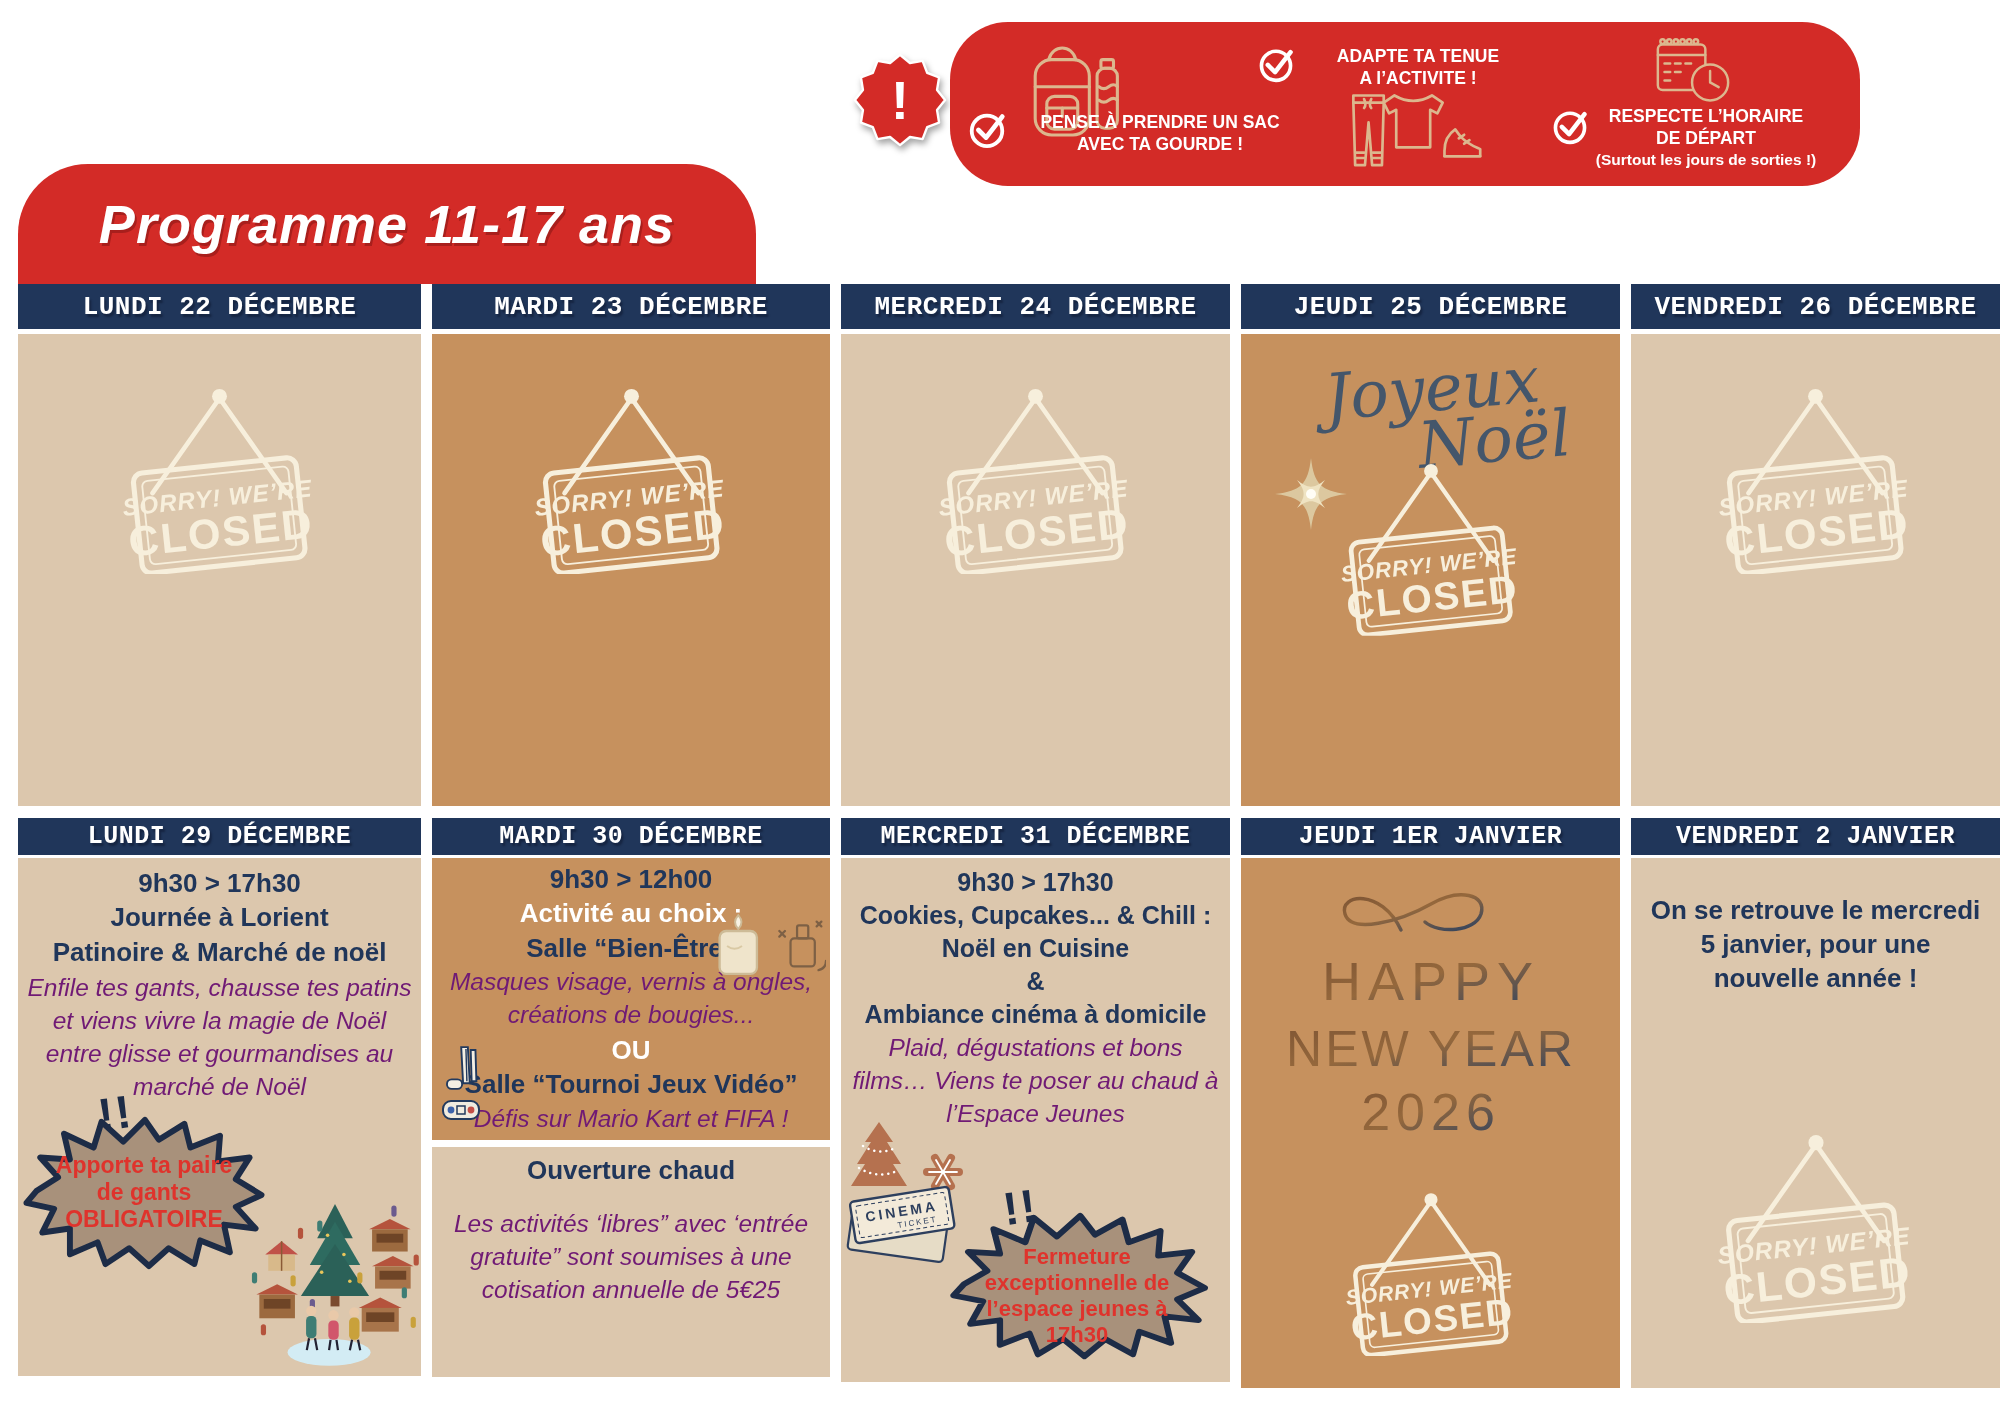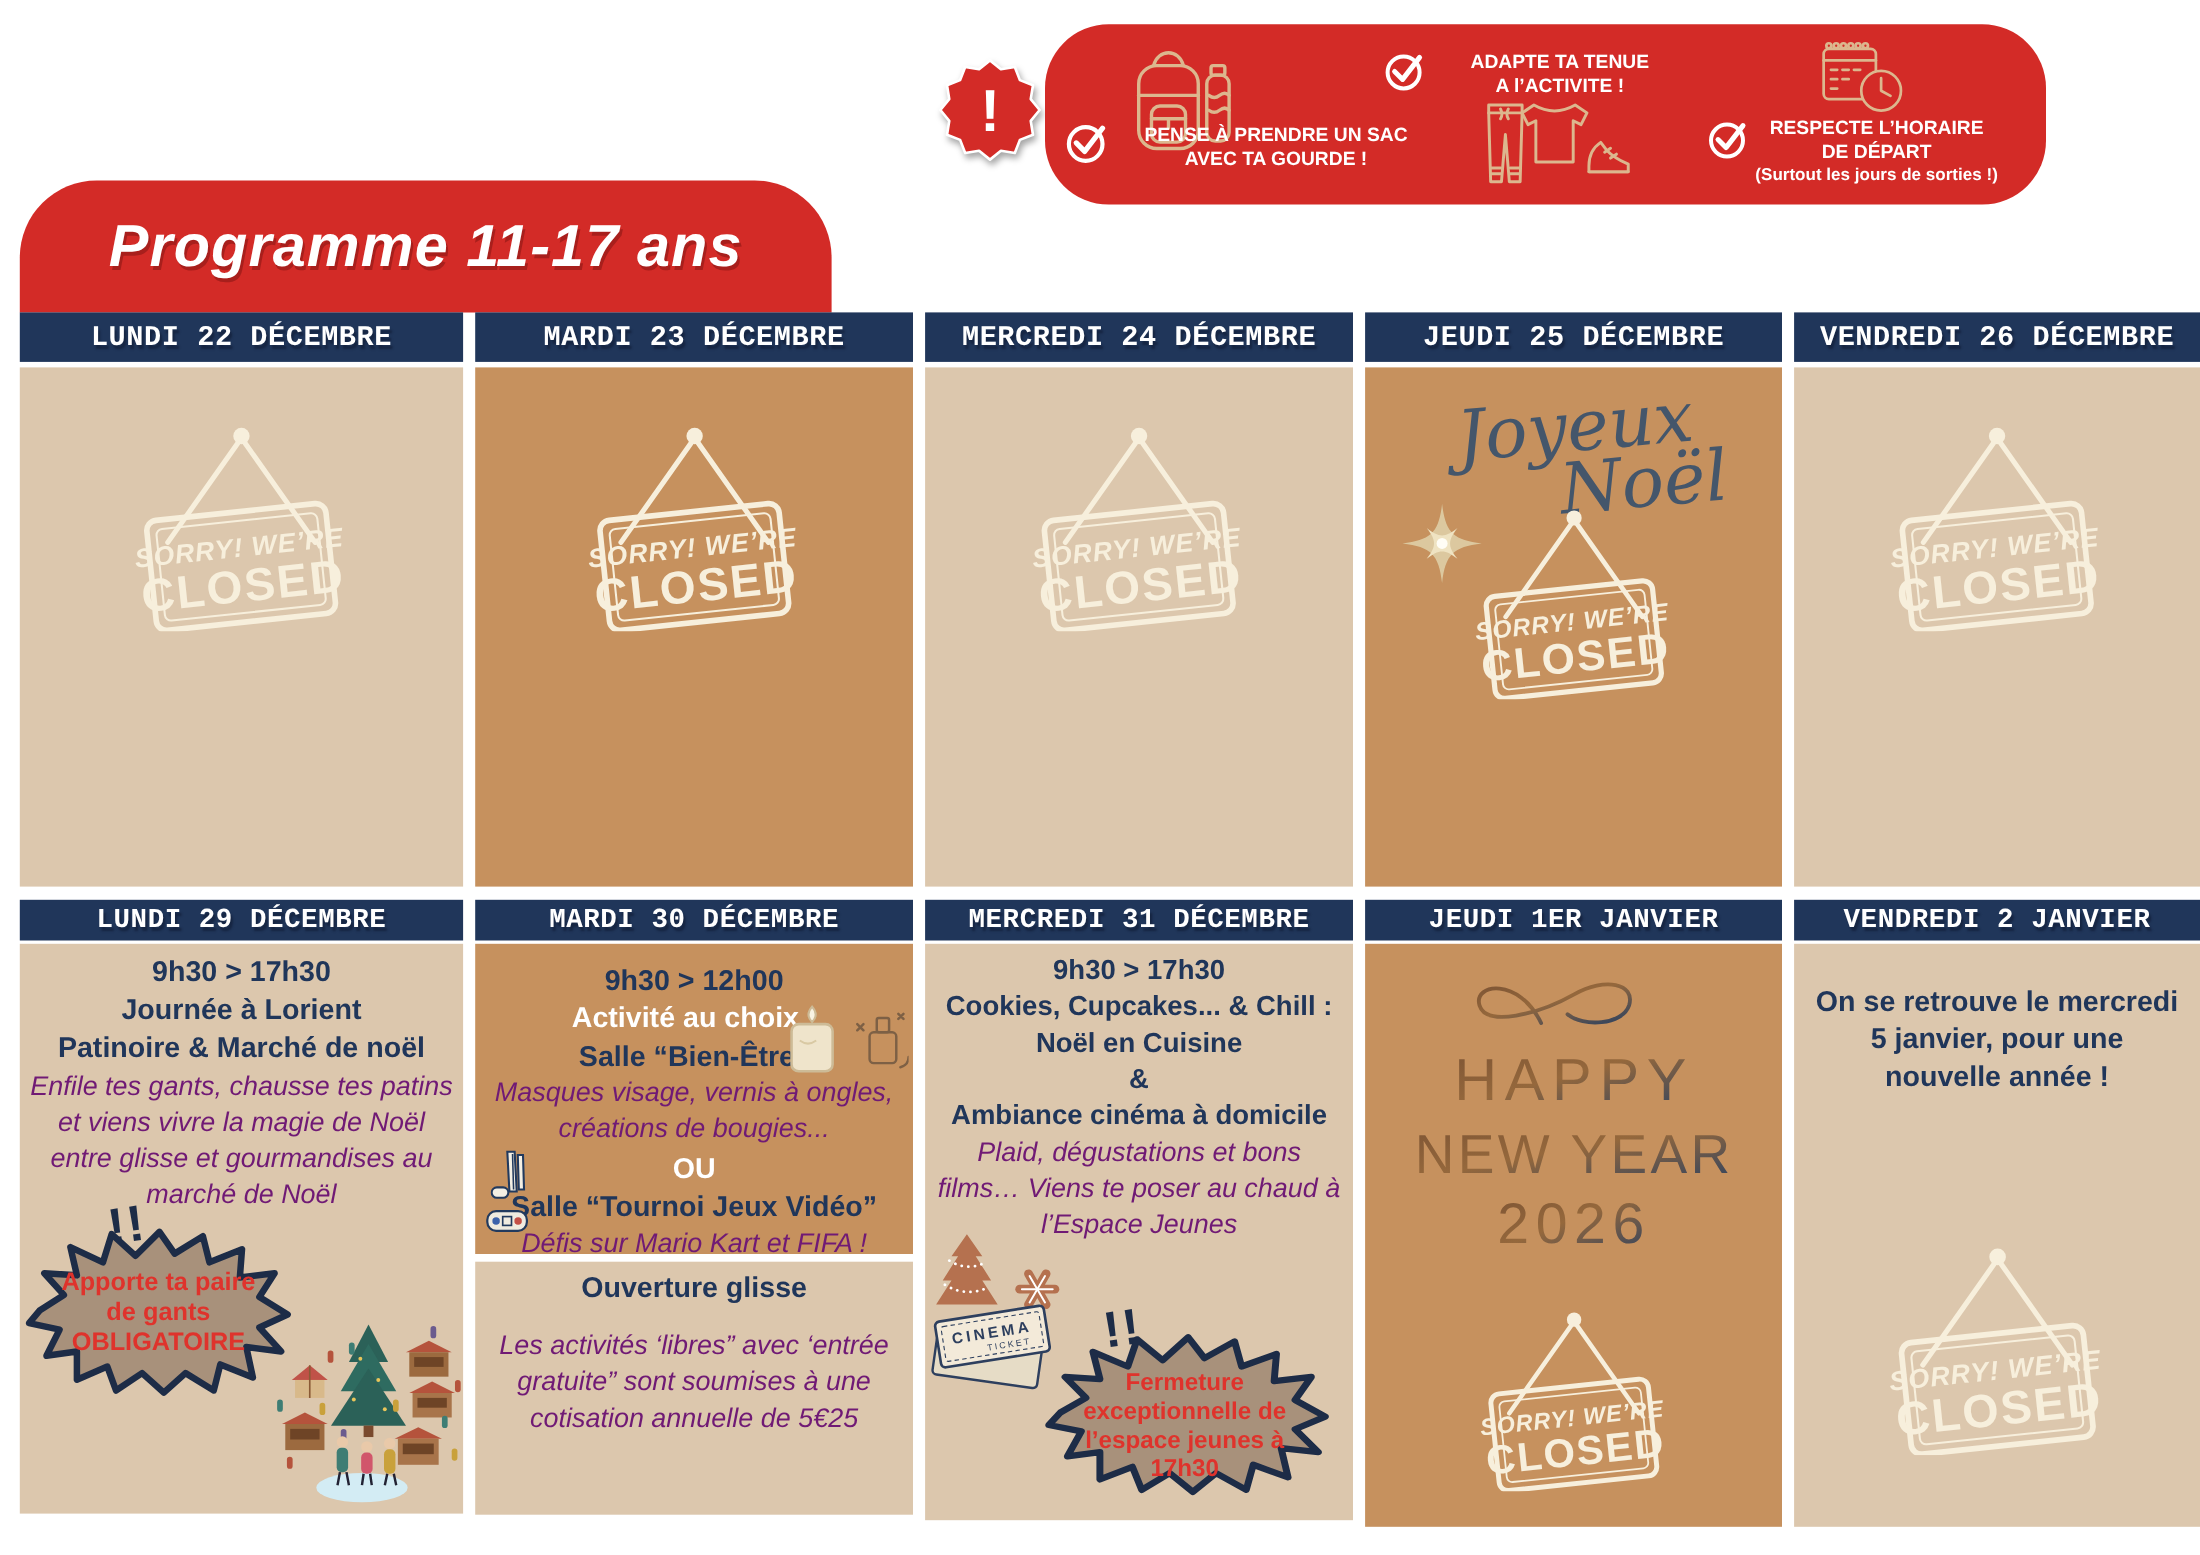--- a/index.html
+++ b/index.html
@@ -273,21 +273,21 @@
       <circle cx="118" cy="178" r="7" fill="#e9c9a9"></circle>
         <rect x="111" y="185" width="14" height="26" rx="6" fill="#d1566b"></rect>
         <path d="M114 211 l-2 14 M122 211 l2 14" stroke="#223" stroke-width="3"></path>
       <circle cx="146" cy="174" r="7" fill="#e9c9a9"></circle>
         <rect x="139" y="181" width="14" height="30" rx="6" fill="#c9a13b"></rect>
         <path d="M143 211 l-3 14 M151 211 l3 14" stroke="#223" stroke-width="3"></path>
     </g>
   </svg>
 </div>
 
-<div class="abs cell bg-dark" style="left:432px;top:858px;width:398px;height:282px;padding-top:16px">
+<div class="abs cell bg-dark" style="left:432px;top:858px;width:398px;height:282px;padding-top:4px">
   <div class="time">9h30 &gt; 12h00</div>
   <div class="bline white">Activité au choix :</div>
   <div class="bline">Salle “Bien-Être”</div>
   <svg class="abs" style="right:4px;top:54px" width="112" height="66" viewBox="0 0 120 70" fill="none">
     <rect x="6" y="20" width="40" height="46" rx="7" fill="#efe4cb" stroke="#cdbb97" stroke-width="2.5"></rect>
     <path d="M26 3 q7 8 0 15 q-7 -7 0 -15Z" fill="#f8f3e4" stroke="#cdbb97" stroke-width="2"></path>
     <path d="M14 36 q8 6 16 0" stroke="#d9c9a4" stroke-width="2"></path>
     <g stroke="#7d6045" stroke-width="2.4" stroke-linecap="round">
       <rect x="82" y="28" width="26" height="30" rx="4"></rect>
       <rect x="89" y="14" width="12" height="14" rx="2"></rect>
@@ -307,21 +307,21 @@
   <svg class="abs" style="left:8px;top:240px" width="42" height="26" viewBox="0 0 42 26">
     <rect x="3" y="3" width="36" height="18" rx="8" fill="#f0ebdf" stroke="#223a5e" stroke-width="2"></rect>
     <circle cx="11" cy="12" r="3.4" fill="#3c62aa"></circle>
       <circle cx="31" cy="12" r="3.4" fill="#c44f46"></circle>
     <rect x="17" y="8" width="8" height="8" fill="none" stroke="#223a5e" stroke-width="1.5"></rect>
   </svg>
   <div class="it">Défis sur Mario Kart et FIFA !</div>
 </div>
 
 <div class="abs cell bg-light" style="left:432px;top:1147px;width:398px;height:230px;padding-top:6px">
-  <div class="bline">Ouverture glisse</div>
+  <div class="bline">Ouverture chaud</div>
   <div class="it pre" style="margin-top:20px">Les activités ‘libres” avec ‘entrée
 gratuite” sont soumises à une
 cotisation annuelle de 5€25</div>
 </div>
 
 <div class="abs cell bg-light sm" style="left:841px;top:858px;width:389px;height:524px;padding-top:8px">
   <div class="time">9h30 &gt; 17h30</div>
   <div class="bline">Cookies, Cupcakes... &amp; Chill :</div>
   <div class="bline">Noël en Cuisine</div>
   <div class="bline">&amp;</div>

